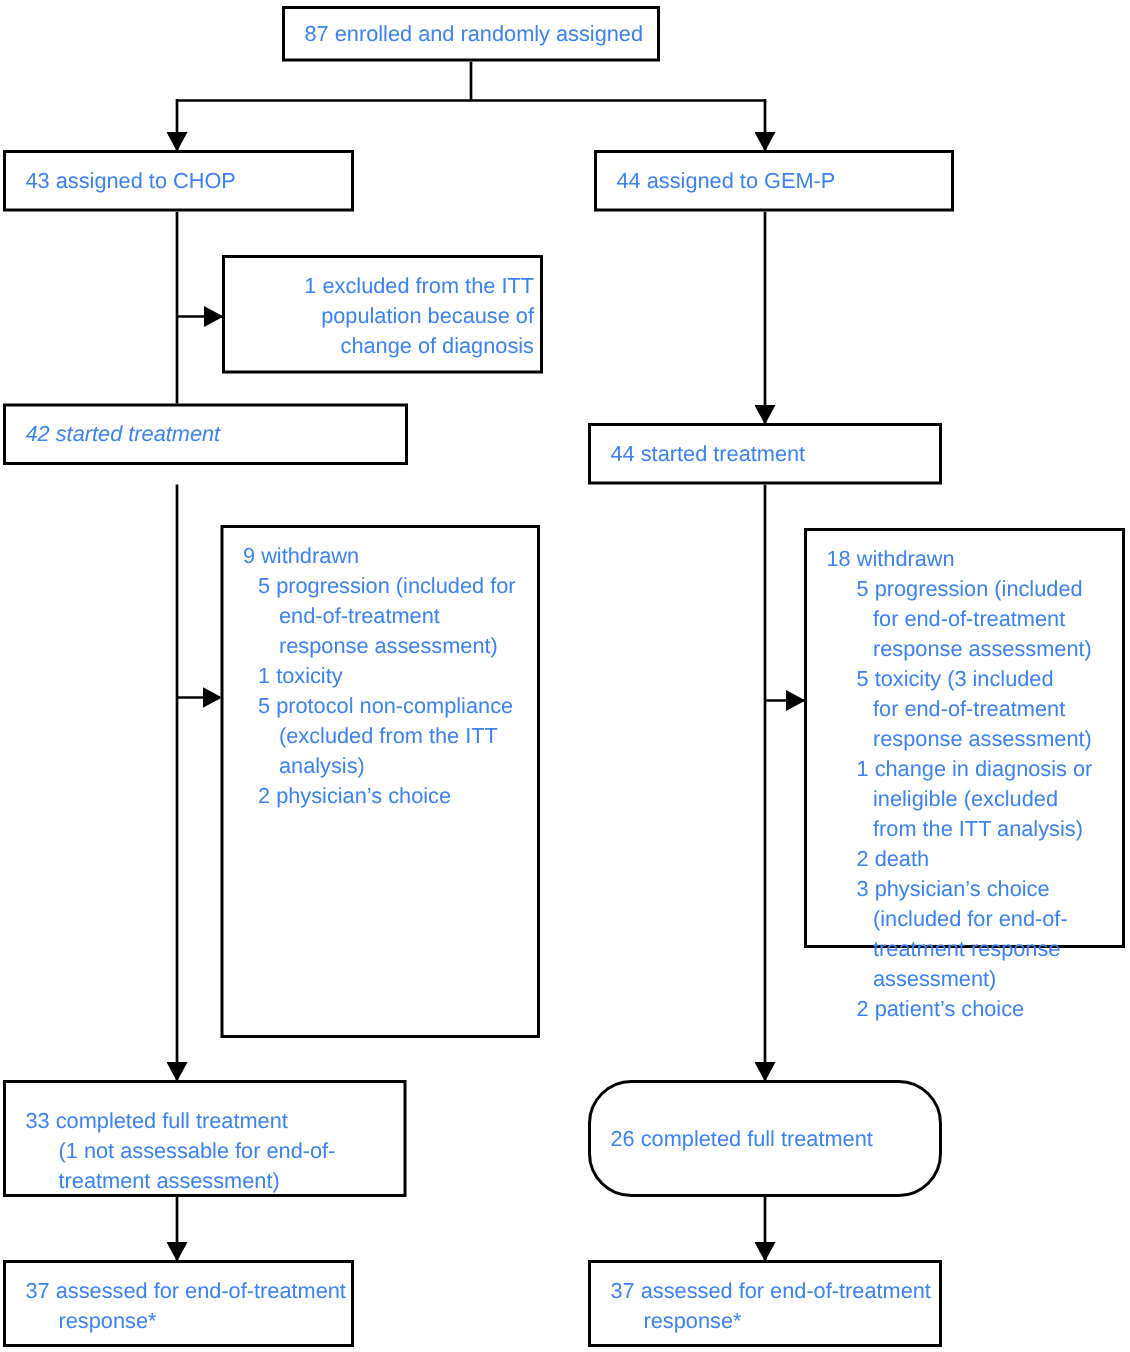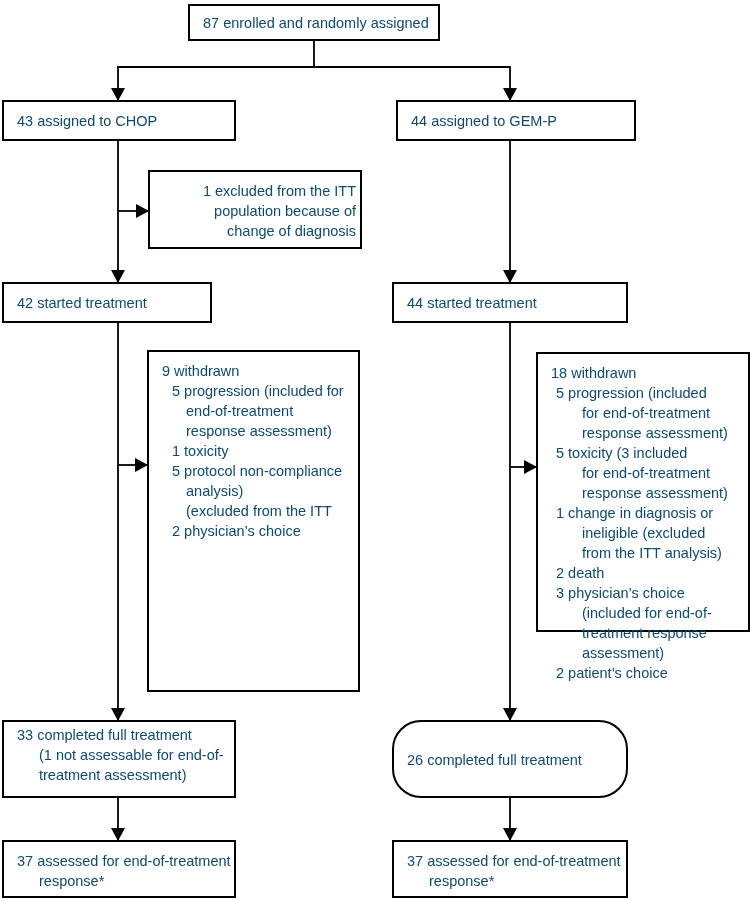--- a/index.html
+++ b/index.html
@@ -4,52 +4,52 @@
 <style>
   html, body { margin: 0; padding: 0; background: #ffffff; }
   #canvas {
     position: relative;
     width: 753px;
     height: 901px;
     background: #ffffff;
     font-family: "Liberation Sans", "DejaVu Sans", sans-serif;
     font-size: 14.5px;
     line-height: 20px;
-    color: #0c4a6e;
+    color: #3b82f6;
   }
   #connectors { position: absolute; left: 0; top: 0; width: 753px; height: 901px; }
   .box {
     position: absolute;
     background: #ffffff;
     border: 2px solid #000000;
     box-sizing: border-box;
   }
   .box .line { white-space: nowrap; }
   
   .vcenter { display: flex; align-items: center; padding-left: 13px; }
   
   .pad { padding: 9px 4px 0 13px; }
   
   .exc .ind1 { margin-left: 13px; }
   .wdl .ind1 { margin-left: 10px; }
   .wdl .ind2 { margin-left: 24px; }
-  .wdr .ind1 { margin-left: 5px; }
+  .wdr .ind1 { margin-left: 20px; }
   .wdr .ind2 { margin-left: 31px; }
   .cmp .ind1 { margin-left: 22px; }
 
   
   #box-enrolled        { left: 188px; top: 4px;   width: 252px; height: 37px; }
   #box-chop-assigned   { left: 2px;   top: 100px; width: 234px; height: 41px; }
   #box-gemp-assigned   { left: 396px; top: 100px; width: 240px; height: 41px; }
   #box-chop-excluded   { left: 148px; top: 170px; width: 214px; height: 79px; text-align: right; }
-  #box-chop-started    { left: 2px;   top: 282px; width: 210px; height: 41px; }
+  #box-chop-started    { left: 2px;   top: 269px; width: 270px; height: 41px; font-style: italic; }
   #box-gemp-started    { left: 392px; top: 282px; width: 236px; height: 41px; }
   #box-chop-withdrawn  { left: 147px; top: 350px; width: 213px; height: 342px; }
   #box-gemp-withdrawn  { left: 536px; top: 352px; width: 214px; height: 280px; }
-  #box-chop-completed  { left: 2px;   top: 720px; width: 234px; height: 78px; padding-top: 3px; }
+  #box-chop-completed  { left: 2px;   top: 720px; width: 269px; height: 78px; padding-top: 16px; }
   #box-gemp-completed  { left: 392px; top: 720px; width: 236px; height: 78px; padding-top: 28px; border-radius: 29px; }
   #box-chop-assessed   { left: 2px;   top: 840px; width: 234px; height: 58px; }
   #box-gemp-assessed   { left: 392px; top: 840px; width: 236px; height: 58px; }
 </style>
 </head>
 <body>
 
 <div id="canvas">
 
   <svg id="connectors" viewBox="0 0 753 901" xmlns="http://www.w3.org/2000/svg">
@@ -107,22 +107,22 @@
     <span class="line">44 started treatment</span>
   </div>
 
   <div class="box pad wdl" id="box-chop-withdrawn">
     <div class="line">9 withdrawn</div>
     <div class="line ind1">5 progression (included for</div>
     <div class="line ind2">end-of-treatment</div>
     <div class="line ind2">response assessment)</div>
     <div class="line ind1">1 toxicity</div>
     <div class="line ind1">5 protocol non-compliance</div>
+    <div class="line ind2">(excluded from the ITT</div>
     <div class="line ind2">analysis)</div>
-    <div class="line ind2">(excluded from the ITT</div>
     <div class="line ind1">2 physician’s choice</div>
   </div>
 
   <div class="box pad wdr" id="box-gemp-withdrawn">
     <div class="line">18 withdrawn</div>
     <div class="line ind1">5 progression (included</div>
     <div class="line ind2">for end-of-treatment</div>
     <div class="line ind2">response assessment)</div>
     <div class="line ind1">5 toxicity (3 included</div>
     <div class="line ind2">for end-of-treatment</div>

